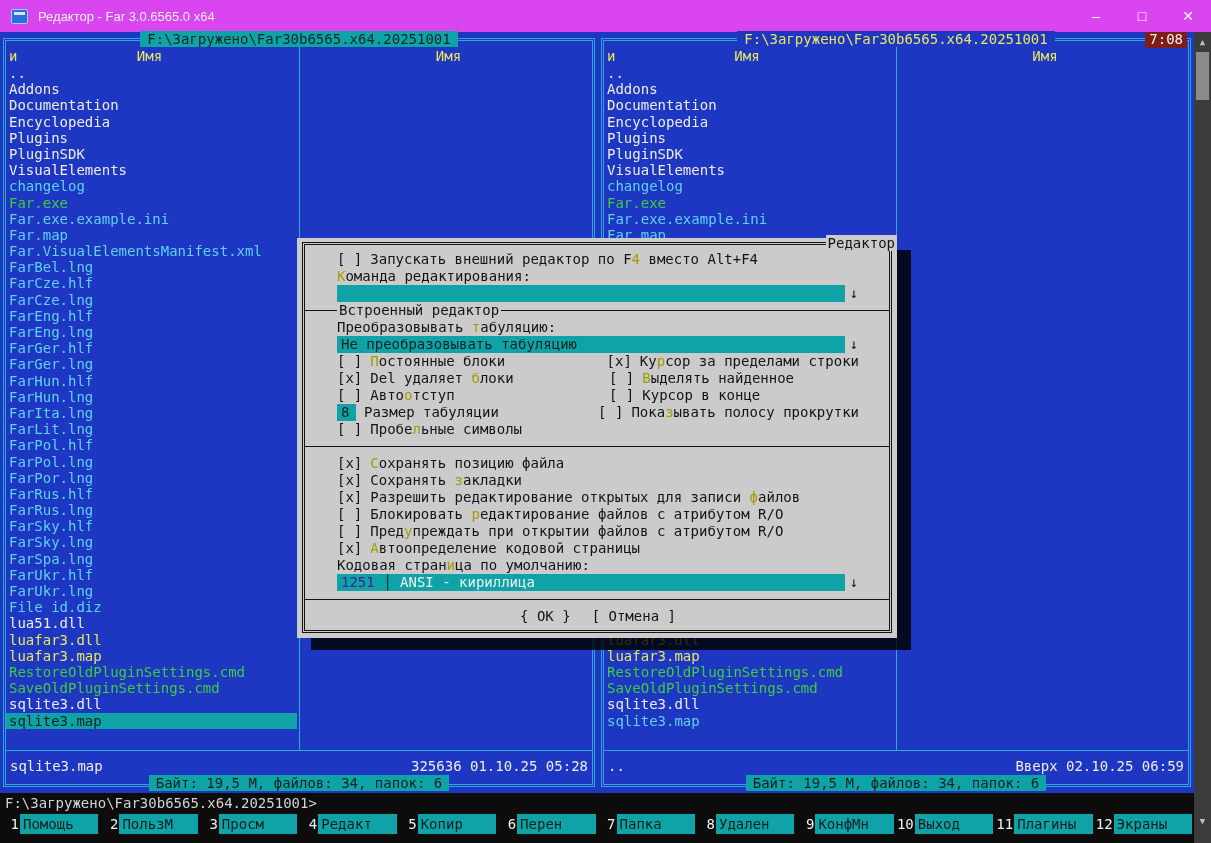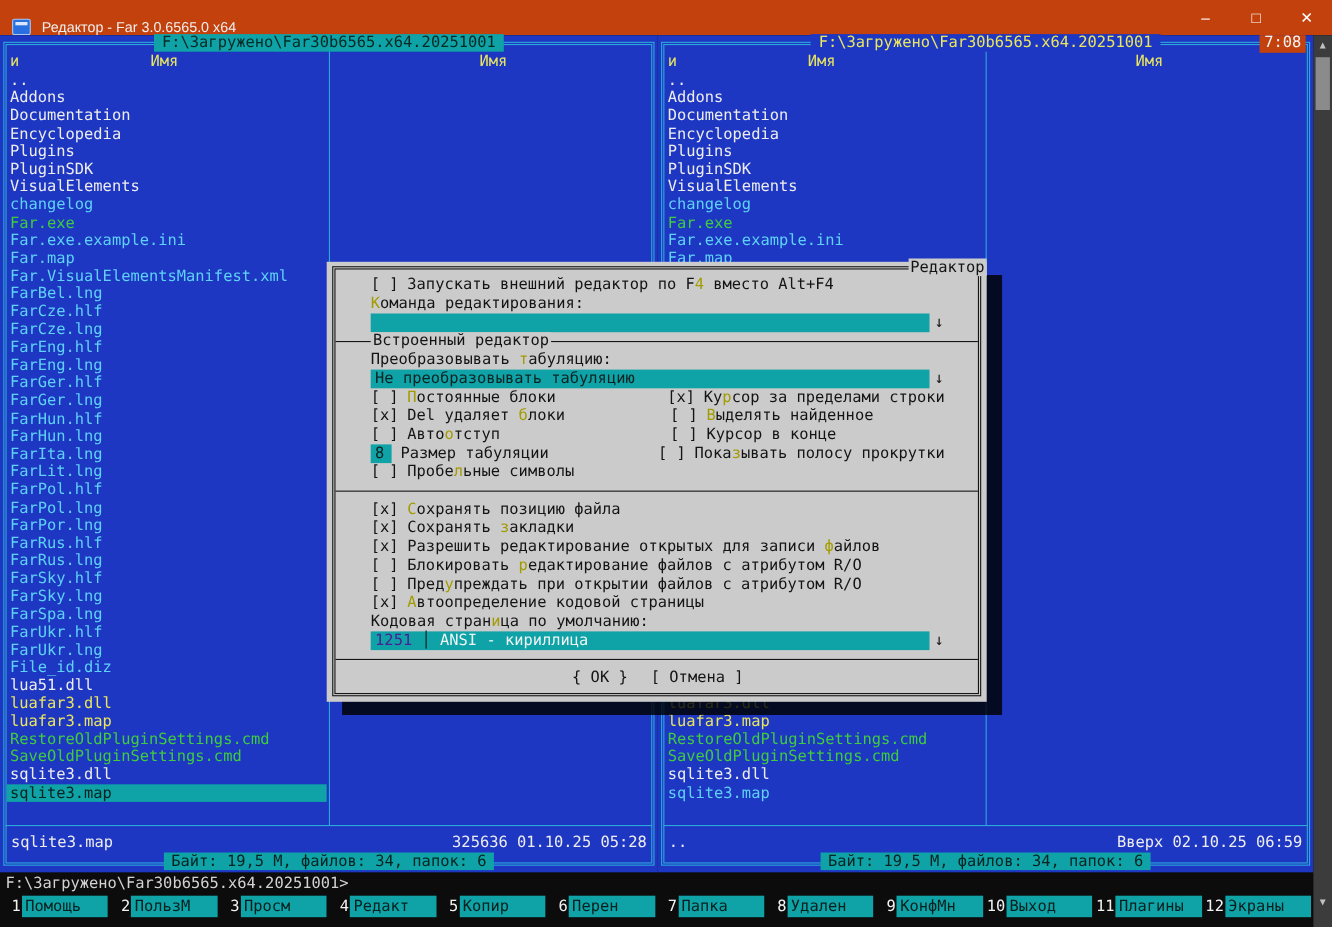--- a/index.html
+++ b/index.html
@@ -1,20 +1,20 @@
 <!DOCTYPE html>
 <html><head>
 <meta charset="utf-8">
 <style>
   *{margin:0;padding:0;box-sizing:border-box}
   html,body{width:1211px;height:843px;overflow:hidden;background:#0c0c0c}
   .screen{position:relative;width:1211px;height:843px;overflow:hidden;background:#0c0c0c;font-family:"DejaVu Sans Mono",monospace}
 
   
-  .titlebar{position:absolute;left:0;top:0;width:1211px;height:32px;background:#c2410c;display:flex;align-items:flex-end;color:#efefef;font:13px "Liberation Sans",sans-serif}
+  .titlebar{position:absolute;left:0;top:0;width:1211px;height:32px;background:#d946ef;display:flex;align-items:center;color:#efefef;font:13px "Liberation Sans",sans-serif}
   .appicon{width:17px;height:15px;margin:0 10px 0 11px;background:#2a6fe0;border:1px solid #a9c8f5;border-radius:2px;position:relative}
   .appicon::after{content:"";position:absolute;left:2px;top:2px;right:2px;height:3px;background:#d9e6fb}
   .wtitle{flex:1;white-space:nowrap}
   .wbtns{display:flex;height:100%}
   .wbtn{width:46px;display:flex;align-items:center;justify-content:center;font-size:14px;color:#fff}
 
   
   .console{position:absolute;left:0;top:32px;width:1211px;height:811px;background:#0c0c0c;font-size:14px;line-height:16.2px;color:#ededed}
 
   
@@ -31,21 +31,21 @@
   .colhead{position:absolute;top:16px;width:50%;text-align:center;color:#e9e55e;height:16px;line-height:16px}
   .colhead.c1{left:0}.colhead.c2{left:50%}
   .files{position:absolute;left:6px;top:33px;width:calc(50% - 8px)}
   .frow{height:16.2px;line-height:16.2px;padding-left:3px;white-space:nowrap;overflow:hidden;color:#ededed}
   .c-white{color:#ededed}.c-cyan{color:#5ed2f7}.c-green{color:#3fcc3f}.c-yellow{color:#e9e55e}
   .frow.cursor{background:#0fa2a6;color:#06231f}
   .hsep{position:absolute;left:5px;right:5px;top:718px;border-top:1px solid #2ca9da}
   .status{position:absolute;left:10px;right:10px;top:726px;height:17px;line-height:17px;display:flex;justify-content:space-between;white-space:nowrap}
   .totals{position:absolute;left:0;right:0;top:743px;height:17px;line-height:16px;text-align:center;z-index:2;white-space:nowrap}
   .totals span{background:#0fa2a6;color:#06231f;padding:0 7px}
-  .clock{position:absolute;top:0;right:24px;z-index:3;background:#c2410c;padding:0 4px;color:#f2f2f2;height:16px;line-height:15px}
+  .clock{position:absolute;top:0;right:24px;z-index:3;background:#7f1d1d;padding:0 4px;color:#f2f2f2;height:16px;line-height:15px}
 
   
   .dialog{position:absolute;left:297px;top:206px;width:600px;height:400px;background:#cbcbcb;color:#141414;z-index:10;box-shadow:14px 12px 0 rgba(0,0,0,0.82)}
   .dframe{position:absolute;left:5px;right:5px;top:4px;bottom:5px;border:3px double #141414;pointer-events:none}
   .dtitle{position:absolute;top:-3px;left:0;right:0;height:17px;line-height:17px;text-align:right;z-index:2}
   .dtitle span{background:#cbcbcb;padding:0 2px}
   .dcontent{position:absolute;left:40px;right:38px;top:13px}
   .drow{height:17px;line-height:17px;white-space:nowrap;position:relative}
   .box{margin-right:8px}
   .hot{color:#a39b00}

